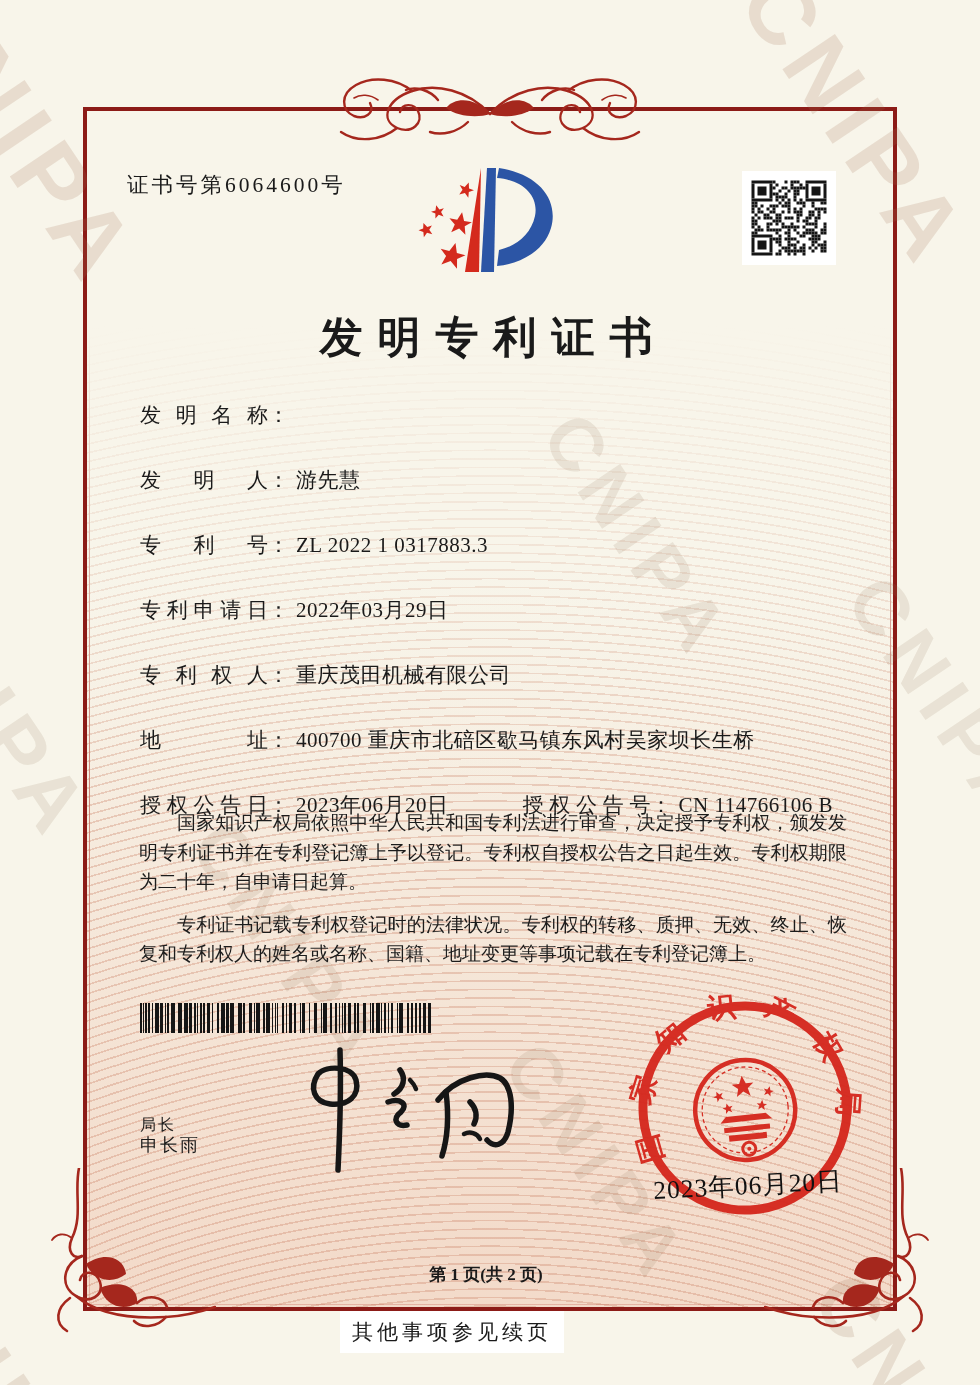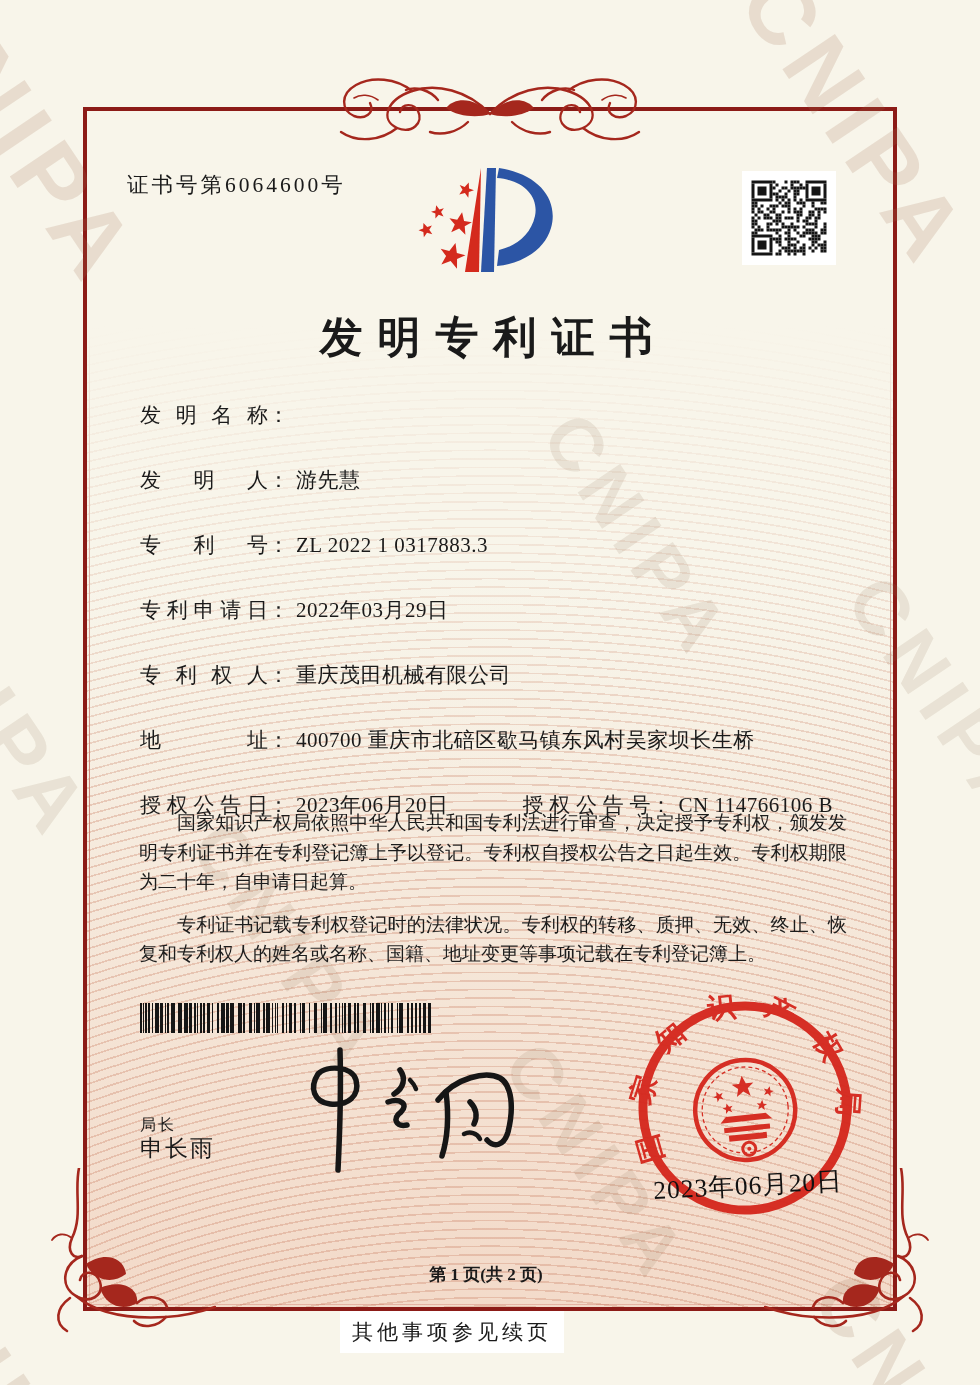--- a/index.html
+++ b/index.html
@@ -68,21 +68,21 @@
   .fvalue{font-size:21px;letter-spacing:.5px;}
   
   .body-text{position:absolute;left:139px;top:808px;width:708px;z-index:6;}
   .body-text p{
     margin:0 0 13px 0;font-size:19px;line-height:29.5px;text-indent:2em;text-align:justify;color:#1c1c1c;
   }
   
   .barcode{position:absolute;left:140px;top:1003px;z-index:6;}
   .sig-title{position:absolute;left:140px;top:1083px;font-size:16px;letter-spacing:2px;z-index:6;
     font-family:Liberation Mono, monospace;margin-top:32px;}
-  .sig-name{position:absolute;left:140px;top:1133px;font-size:23px;letter-spacing:2px;z-index:6;
+  .sig-name{position:absolute;left:140px;top:1133px;font-size:18px;letter-spacing:2px;z-index:6;
     font-family:Liberation Mono, monospace;}
   .sig-script{position:absolute;left:288px;top:1044px;z-index:6;}
   .seal{position:absolute;left:625px;top:988px;z-index:7;opacity:.96;}
   .seal-date{
     position:absolute;left:648px;top:1168px;width:200px;text-align:center;z-index:8;
     font-size:25.5px;letter-spacing:1px;transform:rotate(-3deg);color:#111;
   }
   .page-num{position:absolute;left:83px;top:1263px;width:806px;text-align:center;font-size:17px;z-index:6;font-weight:bold;}
   .cont-box{
     position:absolute;left:340px;top:1311px;width:224px;height:42px;line-height:42px;

